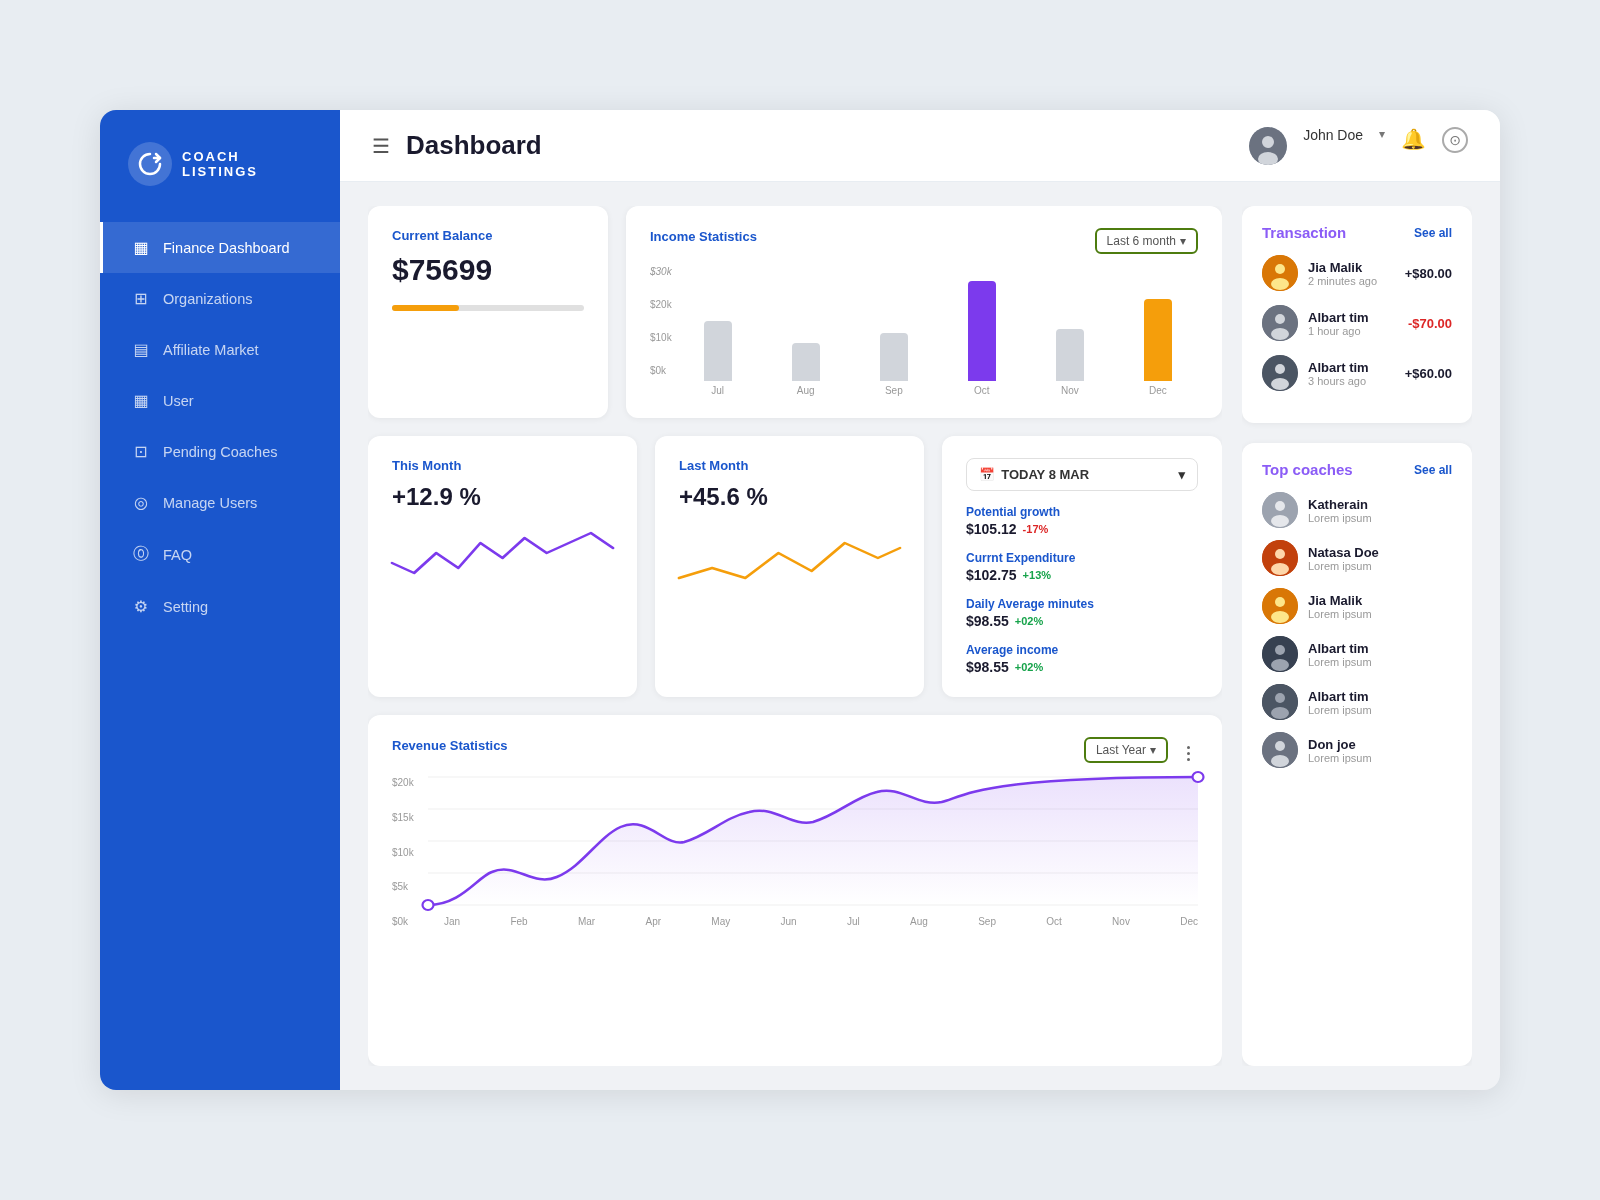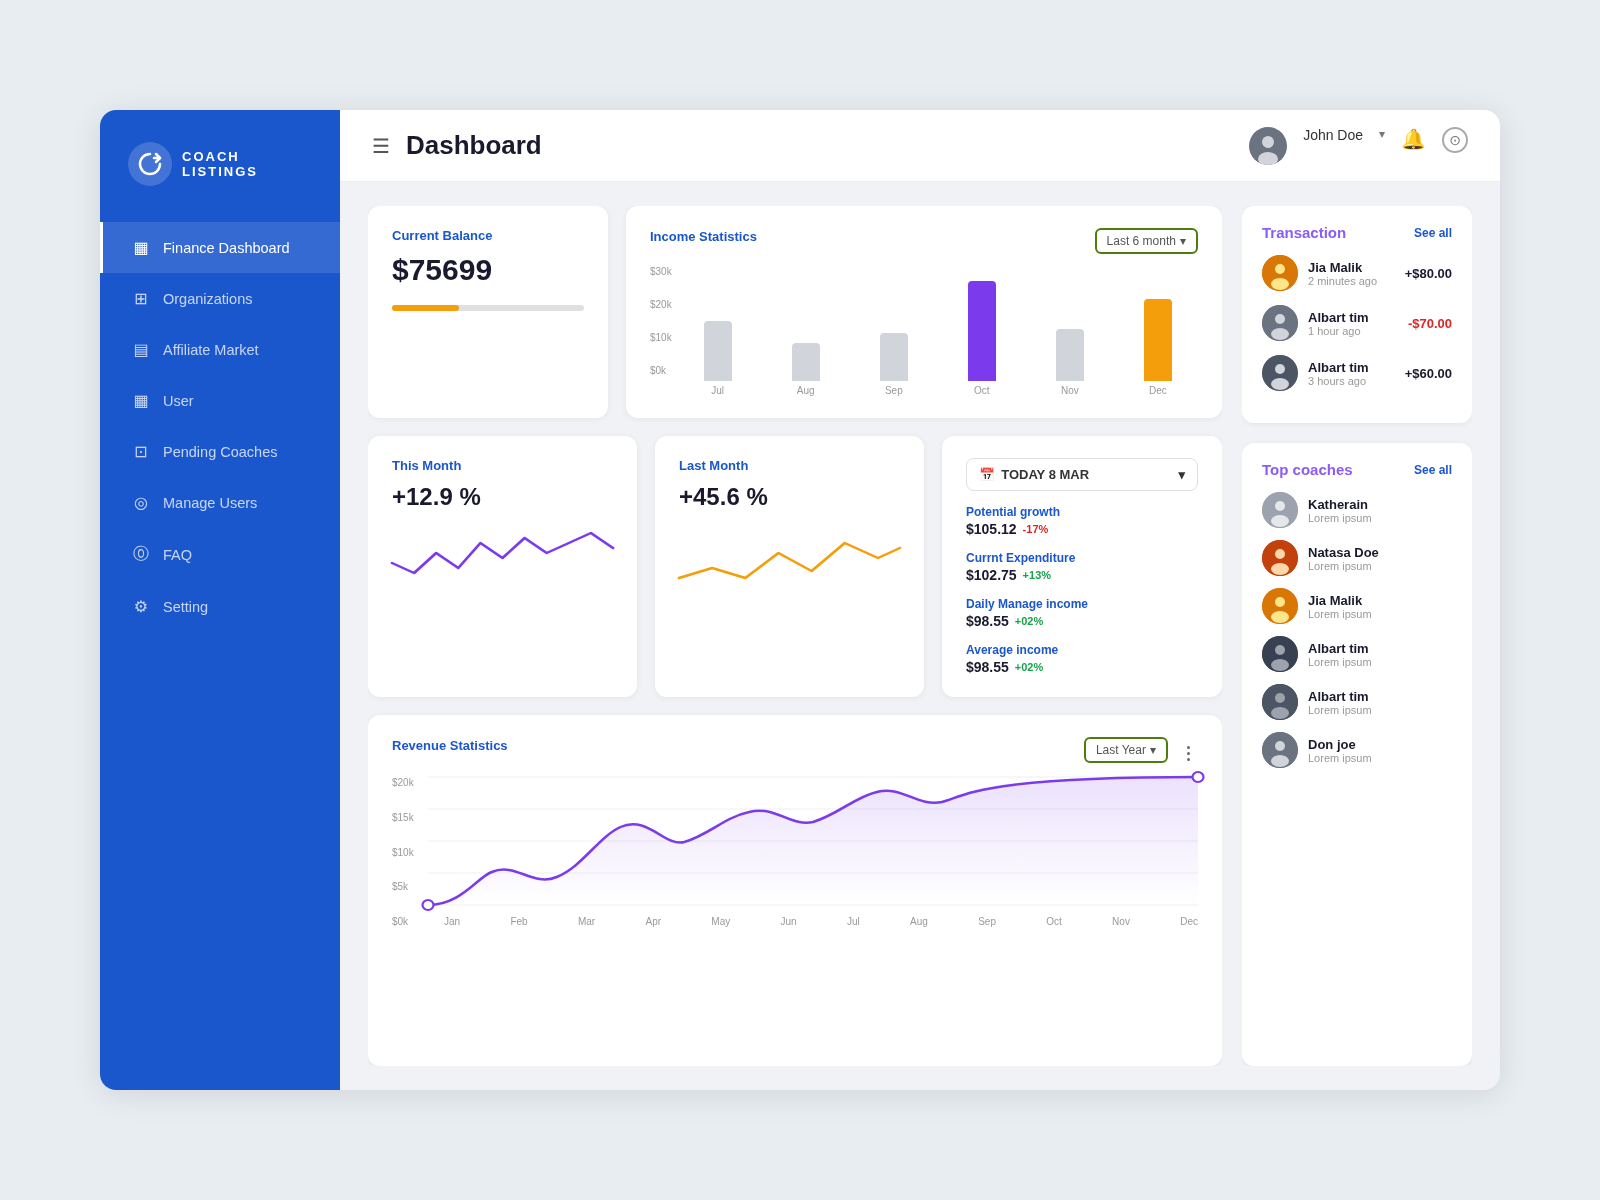--- a/index.html
+++ b/index.html
@@ -454,21 +454,21 @@
             <div class="card-income-header">
               <div class="card-label">Income Statistics</div>
               <button class="filter-btn">
                 <span>Last 6 month</span>
                 <span>▾</span>
               </button>
             </div>
             <div style="display:flex; gap:0; height:130px;">
 
               <div style="display:flex;flex-direction:column;justify-content:space-between;padding-right:6px;height:110px;margin-top:0;">
-                <span style="font-size:10px;color:#999;">$30k</span>
+                <span style="font-size:10px;color:#999;font-style:italic;">$30k</span>
                 <span style="font-size:10px;color:#999;">$20k</span>
                 <span style="font-size:10px;color:#999;">$10k</span>
                 <span style="font-size:10px;color:#999;">$0k</span>
               </div>
 
               <div style="flex:1;display:flex;align-items:flex-end;gap:8px;height:130px;">
                 <div class="bar-group">
                   <div class="bar bar-gray" style="height:60px;"></div>
                   <span class="bar-label">Jul</span>
                 </div>
@@ -533,21 +533,21 @@
               </span>
             </div>
             <div class="stat-row">
               <span class="stat-title">Currnt Expenditure</span>
               <span class="stat-value">
                 <span>$102.75</span>
                 <span class="badge-green">+13%</span>
               </span>
             </div>
             <div class="stat-row">
-              <span class="stat-title">Daily Manage income</span>
+              <span class="stat-title">Daily Average minutes</span>
               <span class="stat-value">
                 <span>$98.55</span>
                 <span class="badge-green">+02%</span>
               </span>
             </div>
             <div class="stat-row">
               <span class="stat-title">Average income</span>
               <span class="stat-value">
                 <span>$98.55</span>
                 <span class="badge-green">+02%</span>

